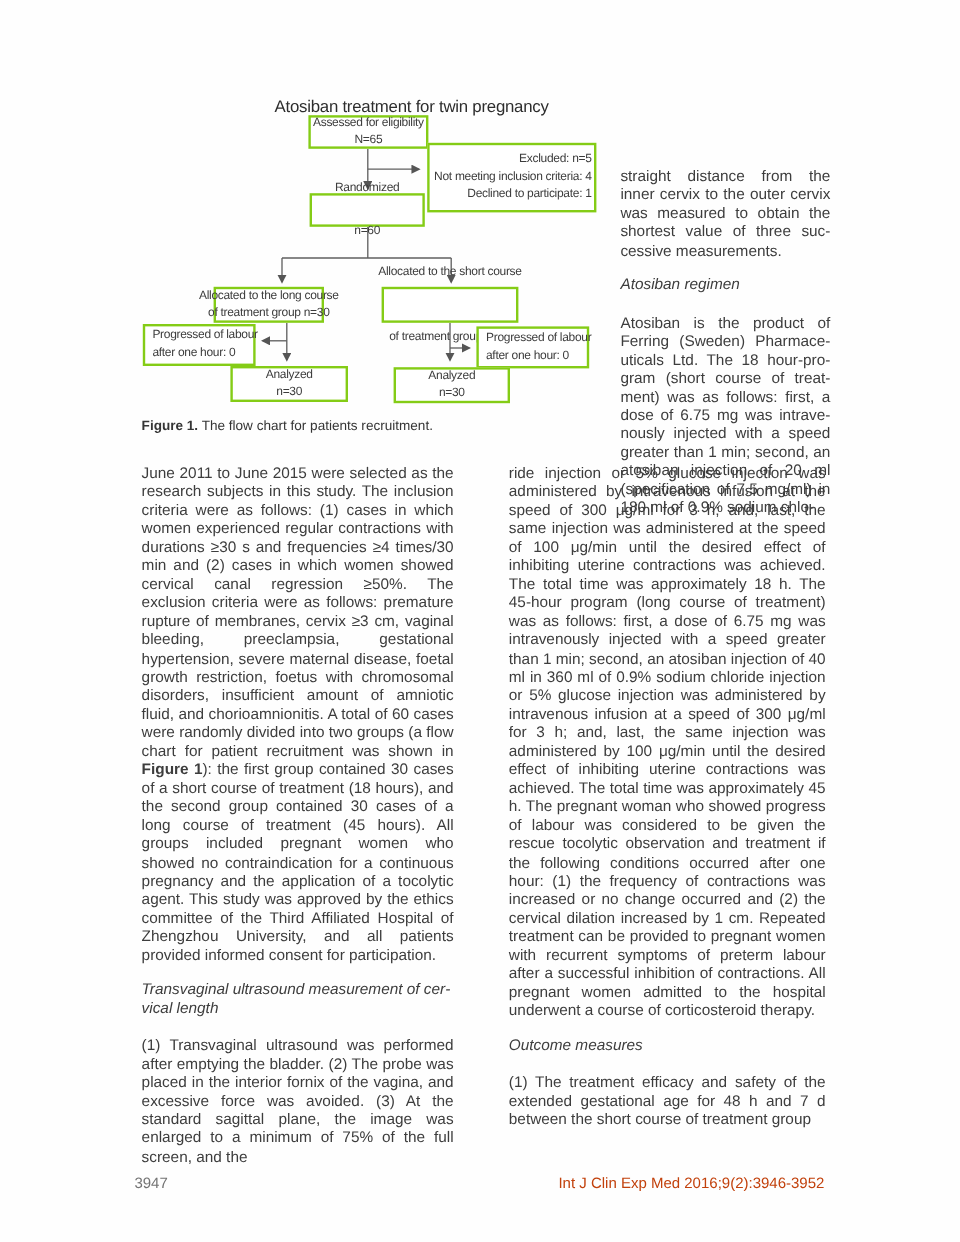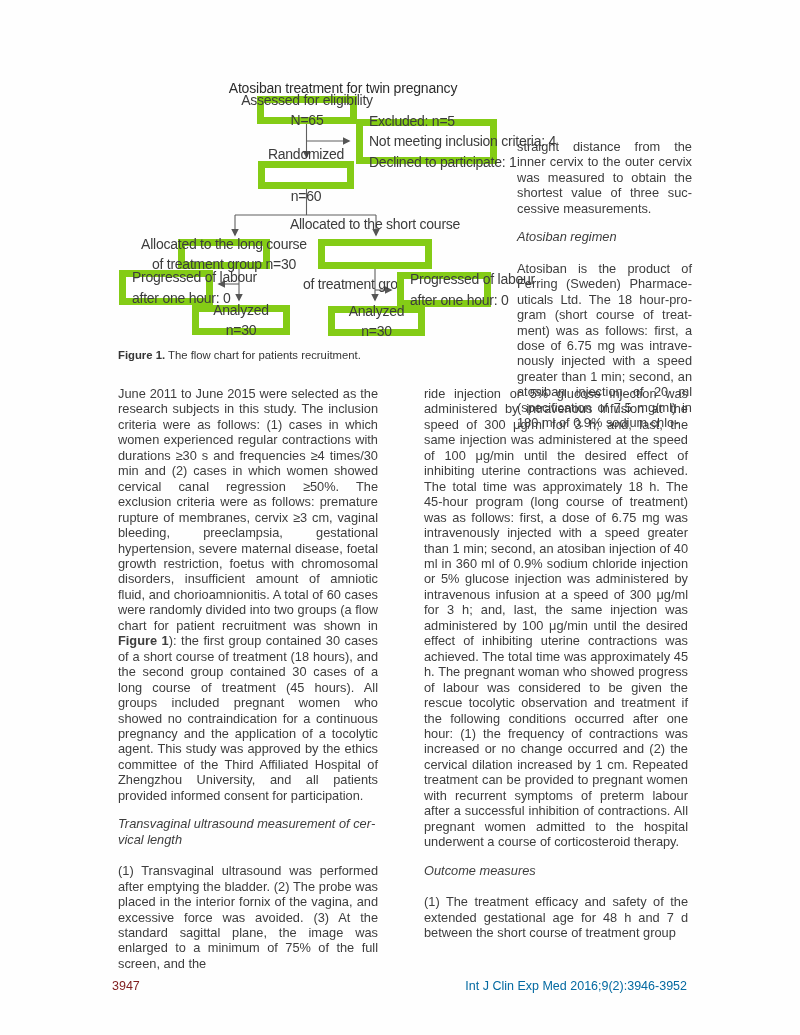--- a/index.html
+++ b/index.html
@@ -12,22 +12,22 @@
     -webkit-font-smoothing:antialiased;
   }
   .page-title {
     position:absolute; left:118px; top:40px; width:450px;
     text-align:center; font-size:14px; letter-spacing:-0.2px; color:#2d2d2d;margin-top:40px;
   }
   
   .fc-svg { position:absolute; left:0; top:0; pointer-events:none; }
   .fc-box {
     position:absolute; box-sizing:border-box;
-    border:7px solid #84cc16; background:#fff;
-    font-size:14px; letter-spacing:-0.25px; line-height:1.45; color:#3c3c3c;
+    border:2px solid #84cc16; background:#fff;
+    font-size:10px; letter-spacing:-0.25px; line-height:1.45; color:#3c3c3c;
   }
   .fc-center { display:flex; flex-direction:column; align-items:center; justify-content:center; text-align:center; }
   .fc-left { display:flex; flex-direction:column; justify-content:center; padding-left:6px; padding-right:2px; text-align:left; }
   .fc-box div { white-space:nowrap; }
   
   .fig-caption {
     position:absolute; left:118px; top:349px; width:310px;
     font-size:11.3px; color:#353535;
   }
   .fig-caption .cap-label { font-weight:bold; }
@@ -40,22 +40,22 @@
   .col p:last-child { margin-bottom:0; }
   .col .sec-heading {
     margin:3px 0 16px 0; font-size:12.8px; line-height:15.45px;
     font-style:italic; font-weight:normal; text-align:left; color:#3d3d3d;
   }
   .col-narrow { left:517px; top:91px; width:175px;margin-top:48px; }
   .col-left   { left:118px; top:386px; width:260px; }
   .col-right  { left:424px; top:386px; width:264px; }
   .bold-ref { font-weight:bold; }
   
-  .footer-left  { position:absolute; left:112px; top:979px; font-size:12.5px; color:#7f1d1d; }
-  .footer-right { position:absolute; right:113px; top:979px; font-size:12.5px; color:#0369a1; }
+  .footer-left  { position:absolute; left:112px; top:979px; font-size:12.5px; color:#737373; }
+  .footer-right { position:absolute; right:113px; top:979px; font-size:12.5px; color:#c2410c; }
 </style>
 </head>
 <body>
 
 <div class="page">
 
   <div class="page-title">Atosiban treatment for twin pregnancy</div>
 
   <div class="fc-svg">
     <svg width="520" height="350" viewBox="0 0 520 350" xmlns="http://www.w3.org/2000/svg">
@@ -77,21 +77,21 @@
         <path d="M375 290 H391" marker-end="url(#ah)"></path>
       </g>
     </svg>
   </div>
 
   <div class="fc-box fc-center" style="left:257px; top:96px; width:100px; height:28px;">
     <div>Assessed for eligibility</div>
     <div>N=65</div>
   </div>
 
-  <div class="fc-box fc-left" style="left:356px; top:119px; width:141px; height:45px;">
+  <div class="fc-box fc-left" style="left:356px; top:119px; width:141px; height:58px;align-items:flex-end;">
     <div>Excluded: n=5</div>
     <div>Not meeting inclusion criteria: 4</div>
     <div>Declined to participate: 1</div>
   </div>
 
   <div class="fc-box fc-center" style="left:258px; top:161px; width:96px; height:28px;gap:21px;">
     <div>Randomized</div>
     <div>n=60</div>
   </div>
 

